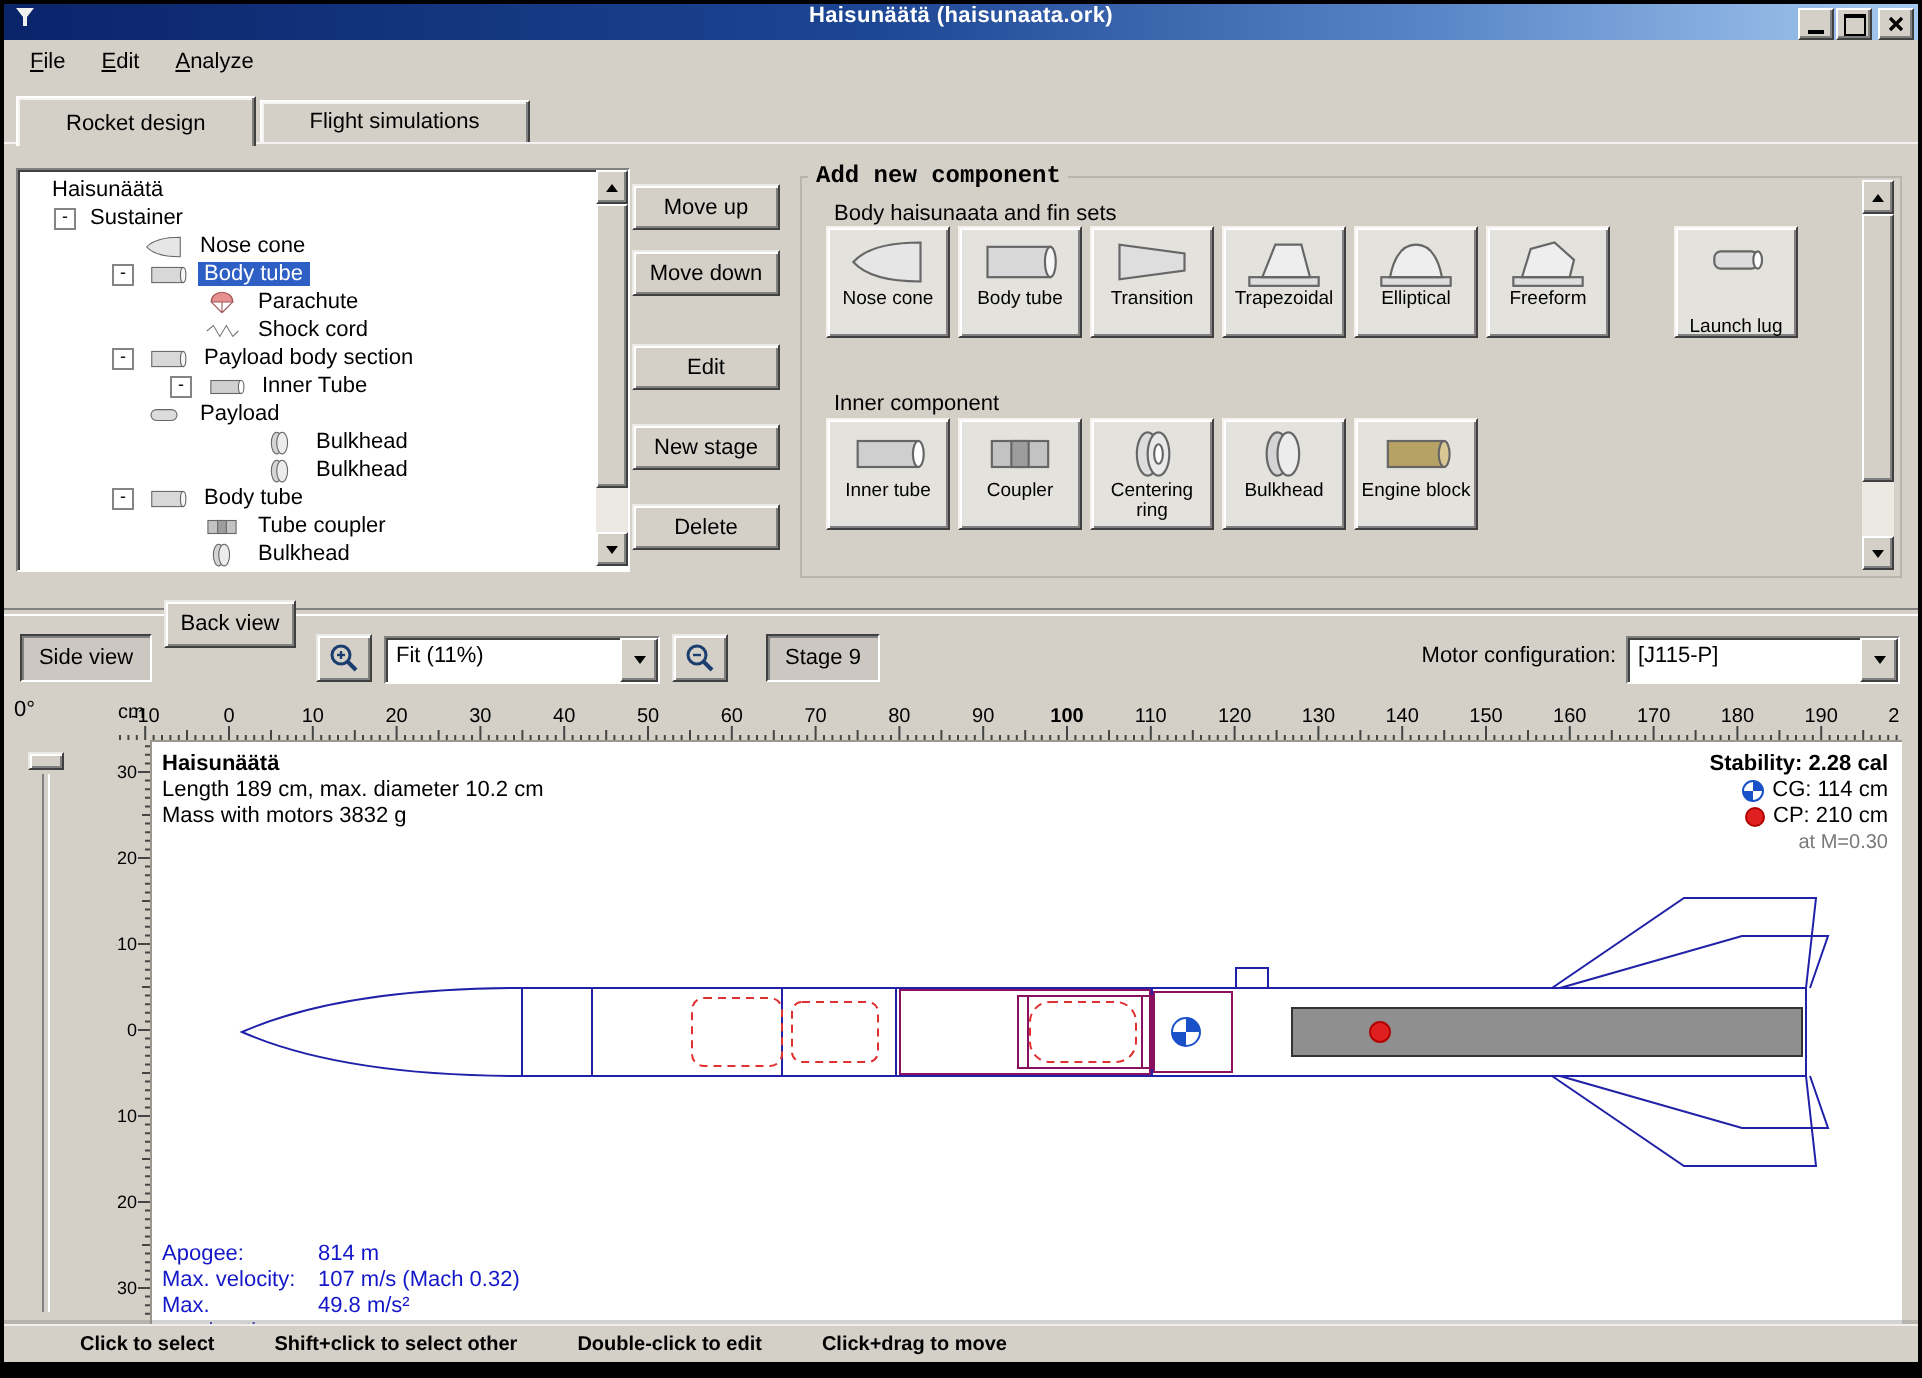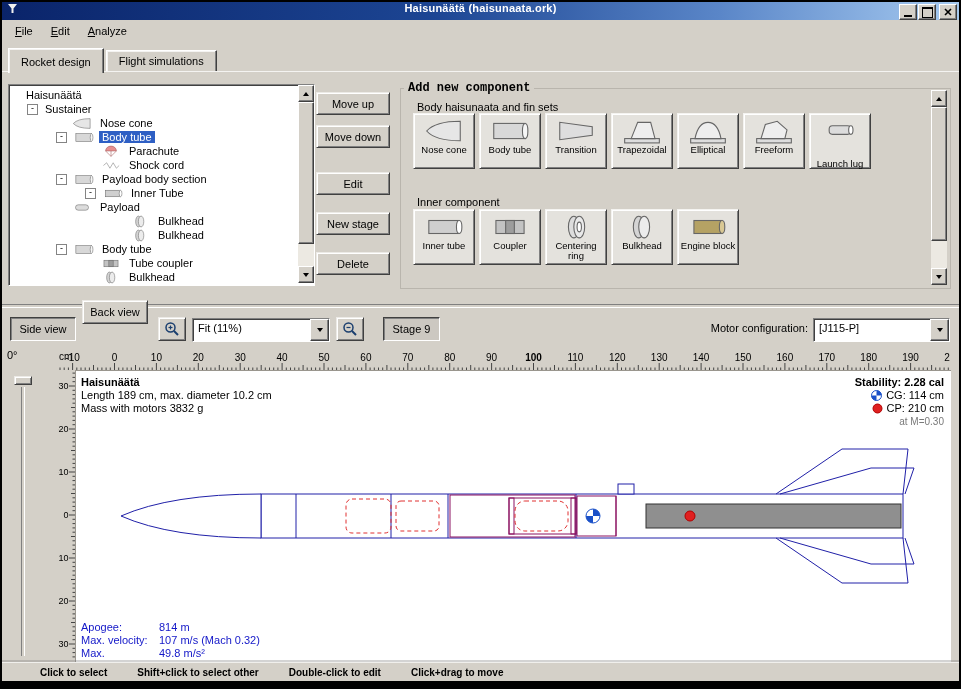--- a/index.html
+++ b/index.html
@@ -21,21 +21,21 @@
   .winbtn{width:16px;height:14px;background:var(--face);border:1px solid;border-color:#fff var(--dk) var(--dk) #fff;
     box-shadow:inset -1px -1px 0 var(--sh);display:flex;align-items:center;justify-content:center;margin-left:1px;}
   .winbtn.close{margin-left:3px;}
   .g-min{width:8px;height:2px;background:#000;margin-top:7px;}
   .g-max{width:9px;height:8px;border:1px solid #000;border-top:2px solid #000;}
   
   #menubar{position:absolute;left:2px;top:20px;width:957px;height:22px;display:flex;align-items:center;padding-left:4px;}
   .menu-item{padding:3px 9px;}
   #tabbar{position:absolute;left:2px;top:42px;width:957px;height:30px;display:flex;align-items:flex-end;padding-left:6px;}
   .tab{background:var(--face);border:1px solid var(--dk);border-bottom:none;border-top-color:#fff;border-left-color:#fff;
-    box-shadow:inset -1px 0 0 var(--sh),inset 1px 1px 0 #f4f3f1;padding:4px 12px 5px;margin-right:2px;position:relative;margin-top:43px;}
+    box-shadow:inset -1px 0 0 var(--sh),inset 1px 1px 0 #f4f3f1;padding:4px 24px 5px;margin-right:2px;position:relative;margin-top:43px;}
   .tab.active{padding-top:7px;z-index:3;margin-bottom:-1px;}
   #tabline{position:absolute;left:2px;top:71px;width:957px;height:1px;background:#f4f3f1;z-index:1;}
   
   .btn{background:var(--face);border:1px solid;border-color:#eceae6 var(--dk) var(--dk) #eceae6;
     box-shadow:inset 1px 1px 0 #fff,inset -1px -1px 0 var(--sh);
     font-family:"Liberation Sans",sans-serif;font-size:11px;color:#000;
     display:flex;align-items:center;justify-content:center;padding:0;}
   .btn.pressed{border-color:var(--dk) #fff #fff var(--dk);box-shadow:inset 1px 1px 0 var(--sh);background:#ccc8c1;}
   .combo{display:flex;background:#fff;border:1px solid;border-color:var(--sh) #fff #fff var(--sh);box-shadow:inset 1px 1px 0 var(--dk);}
   .combo .val{flex:1;padding:3px 5px;white-space:nowrap;overflow:hidden;}
@@ -510,21 +510,21 @@
     </button>
     <button class="comp-btn" style="left: 743px; top: 113px;">
       <div class="cicon">
         <svg viewBox="0 0 36 24">
           <rect x="2" y="19" width="32" height="4" fill="#ddd" stroke="#666"></rect>
           <path d="M6 19 L10 6 L21 3 L30 11 L28 19 Z" fill="#eee" stroke="#666"></path>
         </svg>
       </div>
       <div class="clabel">Freeform</div>
     </button>
-    <button class="comp-btn" style="left: 809px; top: 113px; gap: 16px;">
+    <button class="comp-btn" style="left: 837px; top: 113px; gap: 16px;">
       <div class="cicon">
         <svg viewBox="0 0 36 24">
           <rect x="8" y="8" width="20" height="8" rx="3" fill="#dcdcdc" stroke="#666"></rect>
           <ellipse cx="28" cy="12" rx="2" ry="4" fill="#fff" stroke="#666"></ellipse>
         </svg>
       </div>
       <div class="clabel">Launch lug</div>
     </button>
     <div class="group-label" style="top: 196px;">Inner component</div>
     <button class="comp-btn" style="left: 413px; top: 209px;">

